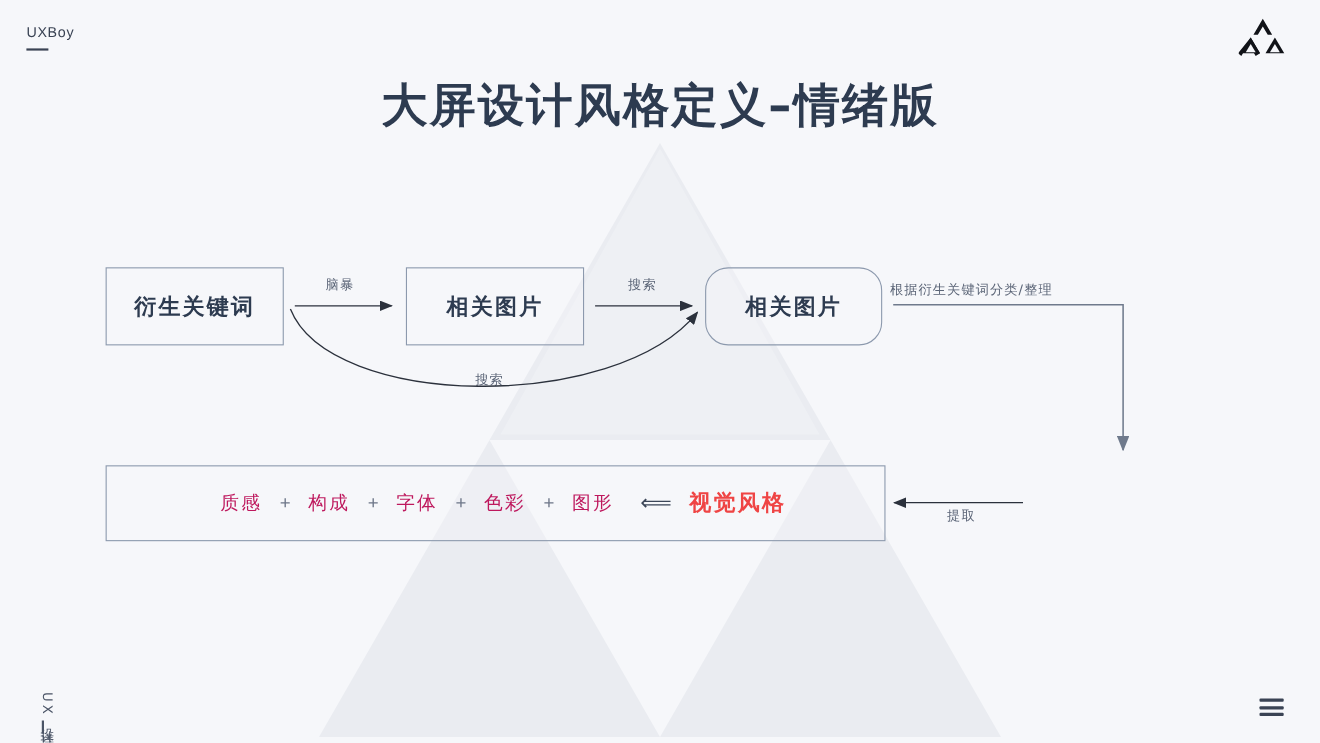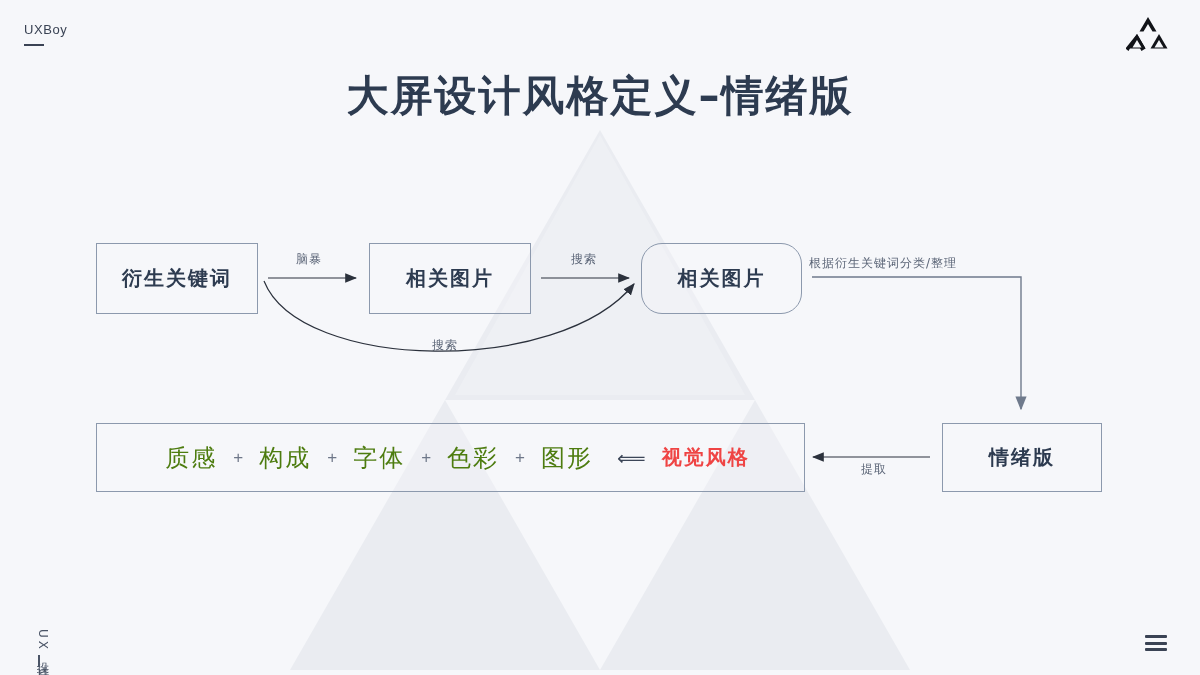--- a/index.html
+++ b/index.html
@@ -66,21 +66,21 @@
   #node-mood     { left:942px; top:423px; width:158px; height:67px; }
 
   .style-bar{
     position:absolute;left:96px;top:423px;width:707px;height:67px;
     border:1px solid #8c99ad;
     background:rgba(246,247,250,0.35);
     display:flex;align-items:center;justify-content:center;
     gap:0;
   }
   .style-bar .term{
-    font-size:24px;color:#4d7c0f;letter-spacing:2px;
+    font-size:17px;color:#be185d;letter-spacing:2px;
     font-family:Liberation Sans, sans-serif;
     padding:0 14px;
   }
   .style-bar .plus{
     font-size:17px;color:#6e7789;padding:0 2px;
   }
   .style-bar .bigarrow{
     font-size:20px;color:#3c4658;padding:0 10px;line-height:1;
   }
   .style-bar .result{
@@ -175,21 +175,20 @@
     <path d="M264,281 C300,372 560,376 634,284" fill="none" stroke="#2b313c" stroke-width="1.2" marker-end="url(#arr)"></path>
 
     <path d="M812,277 L1021,277 L1021,409" fill="none" stroke="#6f7a8c" stroke-width="1.4" marker-end="url(#arrGray)"></path>
 
     <line x1="930" y1="457" x2="813" y2="457" stroke="#2b313c" stroke-width="1.2" marker-end="url(#arr)"></line>
   </svg>
 
   <div class="node" id="node-native">衍生关键词</div>
   <div class="node" id="node-derived">相关图片</div>
   <div class="node" id="node-images">相关图片</div>
-  <div class="node" id="node-mood">情绪版</div>
 
   <div class="style-bar">
     <span class="term">质感</span>
     <span class="plus">+</span>
     <span class="term">构成</span>
     <span class="plus">+</span>
     <span class="term">字体</span>
     <span class="plus">+</span>
     <span class="term">色彩</span>
     <span class="plus">+</span>

